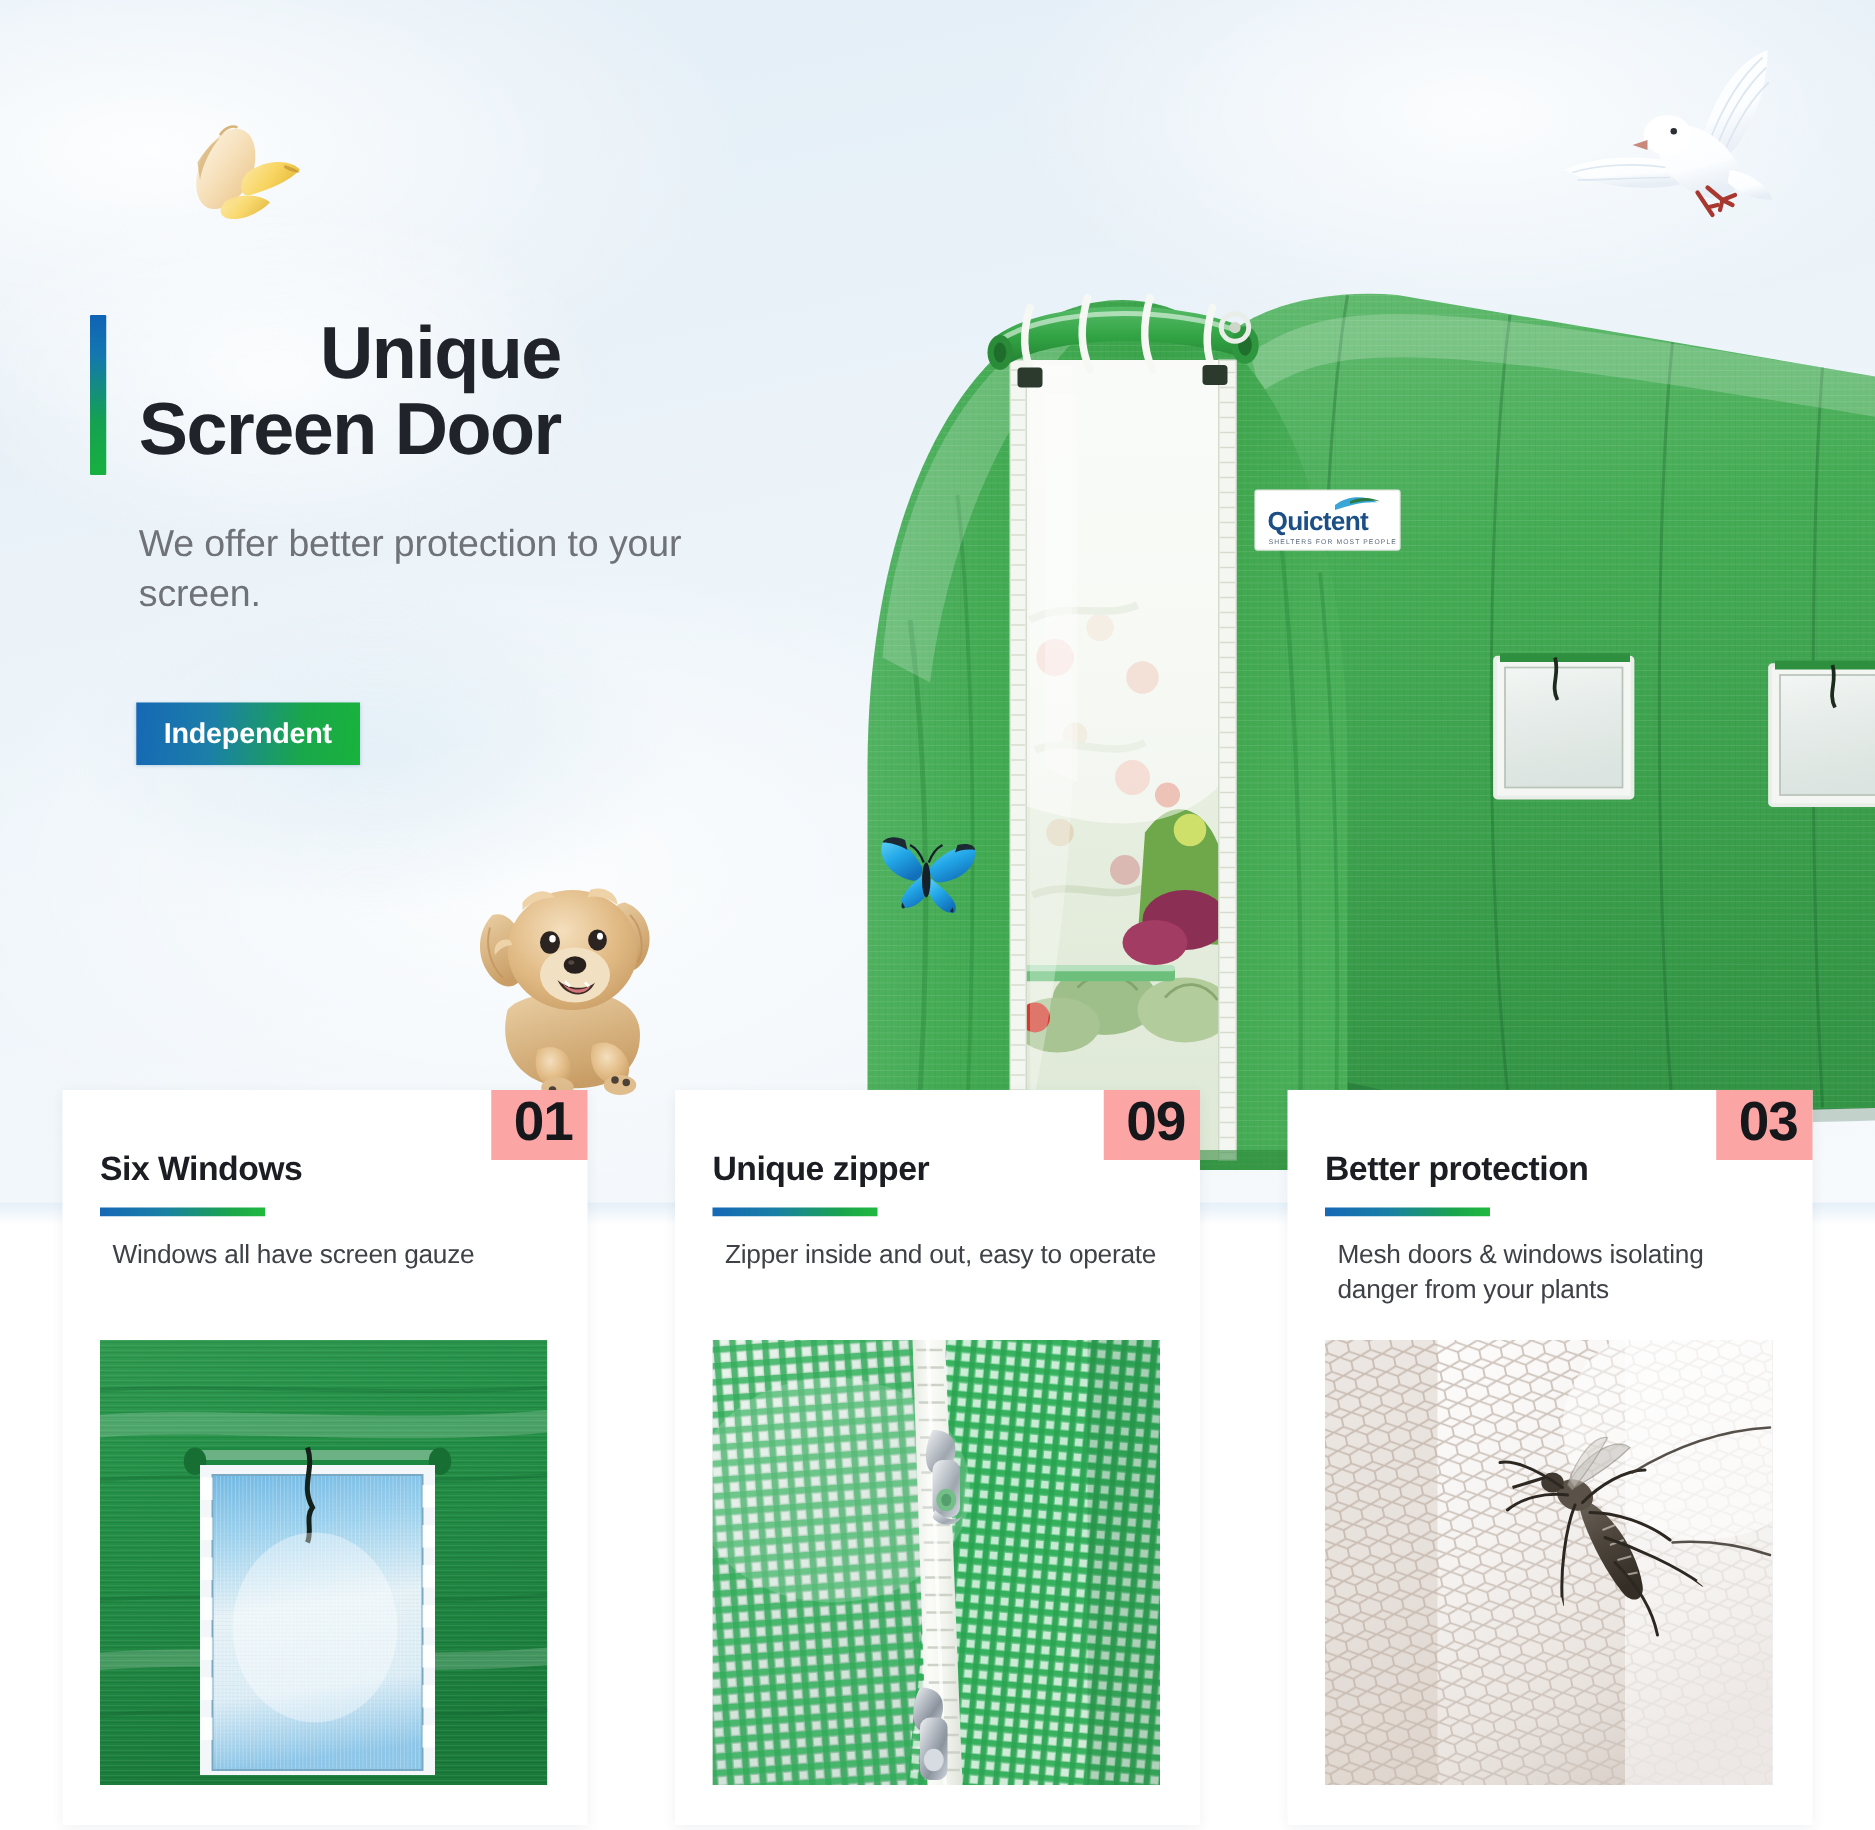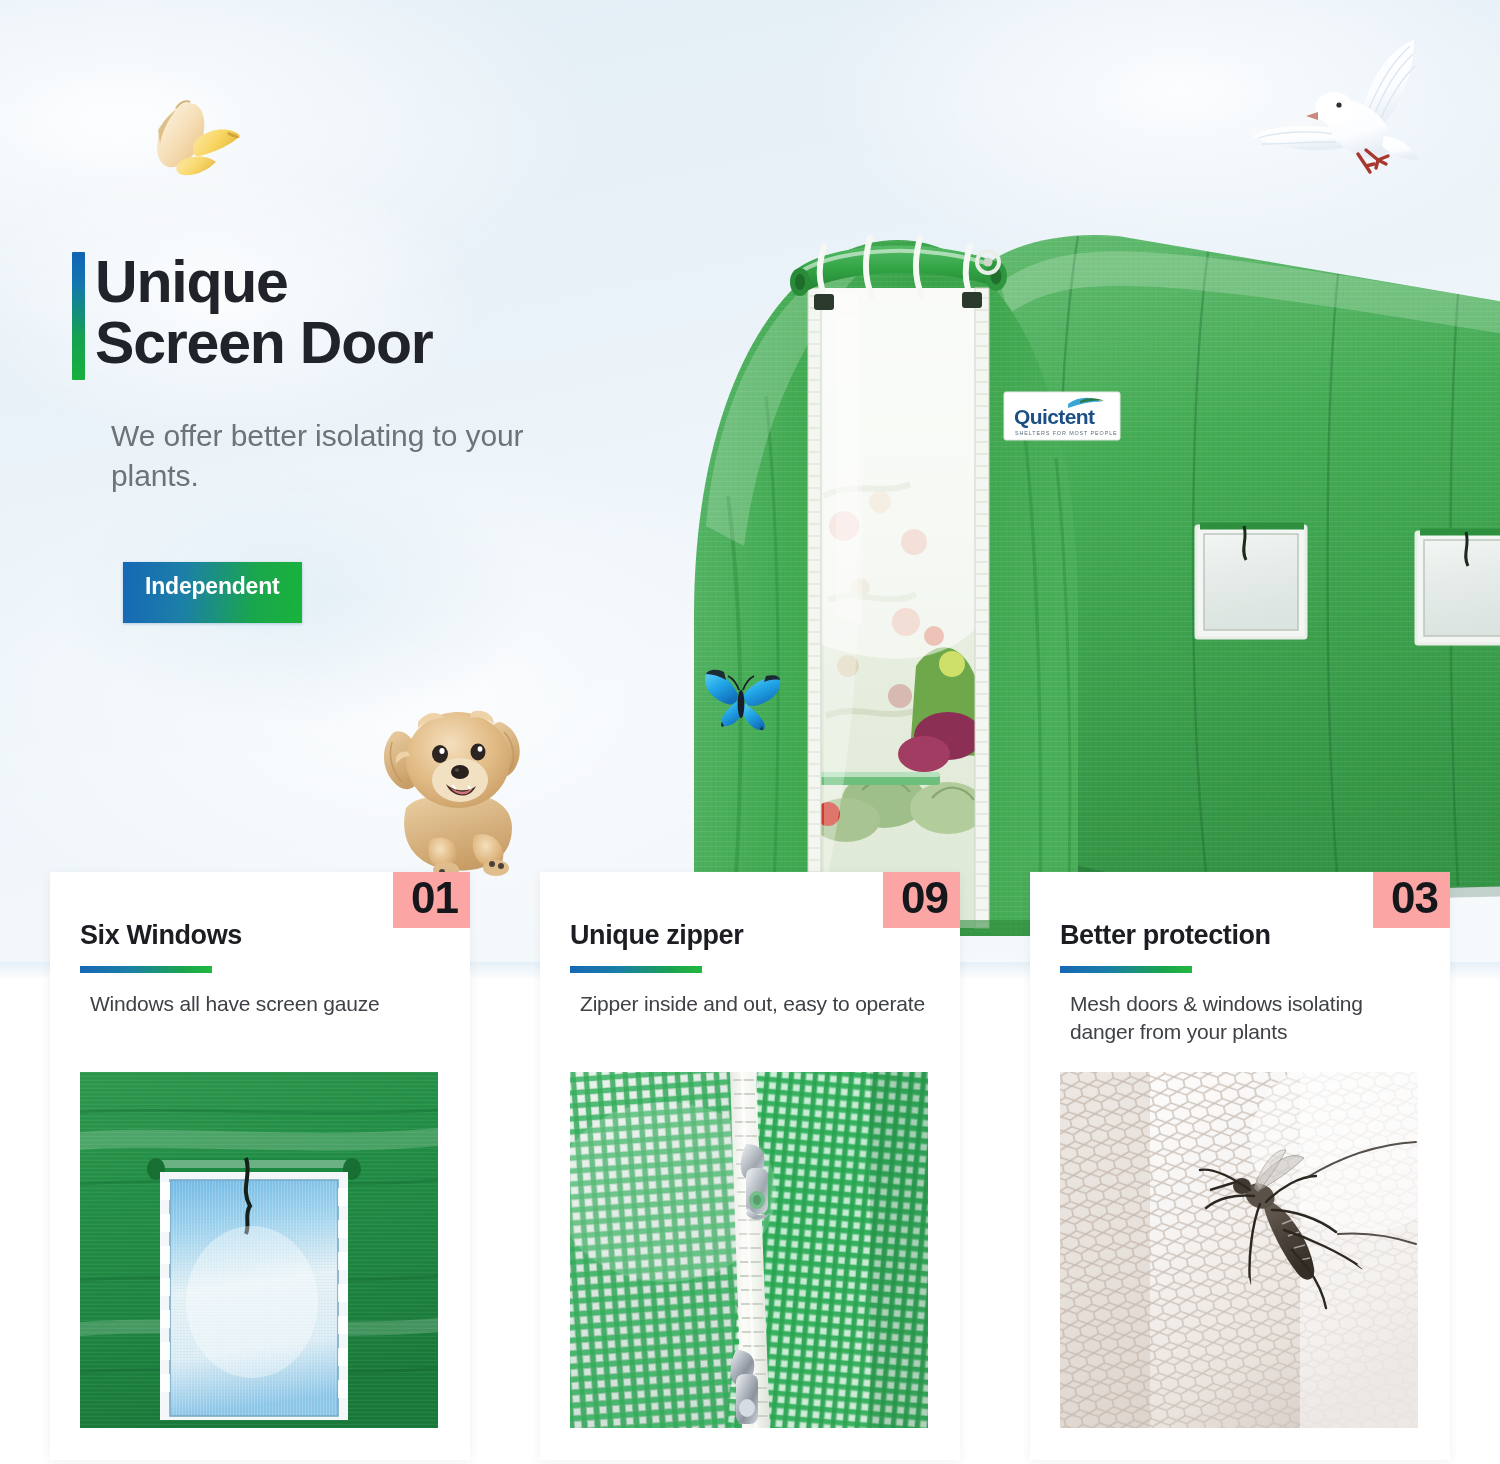--- a/index.html
+++ b/index.html
@@ -34,38 +34,38 @@
   .white-floor {
     position:absolute; left:0; top:962px; width:1500px; height:502px; background:#ffffff;
   }
   .floor-band {
     position:absolute; left:0; top:962px; width:1500px; height:18px;
     background:linear-gradient(180deg, rgba(226,238,247,.9) 0%, rgba(255,255,255,1) 100%);
   }
 
   
   .hero { position:absolute; left:72px; top:252px; width:620px; }
-  .headline-row { display:flex; align-items:stretch; gap:10px; }
+  .headline-row { display:flex; align-items:stretch; gap:26px;text-align:right; }
   .accent-bar {
     width:13px; min-height:128px; flex:0 0 13px; border-radius:1px;
     background:linear-gradient(180deg, #0f63b4 0%, #1478ae 26%, #15a152 66%, #17b03f 100%);
   }
   .headline {
     font-size:59px; font-weight:bold; line-height:1.04;
     letter-spacing:-1.2px; color:#20232a;
   }
   .headline .l2 { display:block; }
   .subhead {
     margin-top:36px; margin-left:39px;
     font-size:30px; line-height:1.33; color:#6f7277; font-weight:normal;
     letter-spacing:-.1px; max-width:470px;
   }
   .badge {
-    margin-top:66px; margin-left:51px;
-    display:inline-block; padding:11px 22px 23px 22px;
+    margin-top:66px; margin-left:37px;
+    display:inline-block; padding:11px 22px 12px 22px;
     background:linear-gradient(95deg, #1668b5 0%, #1c7fa8 34%, #1aa74b 74%, #18b33c 100%);
     color:#ffffff; font-size:23px; font-weight:bold; letter-spacing:-.2px;
     box-shadow:0 1px 3px rgba(22,90,150,.28);
   }
 
   
   .bfly-top { position:absolute; left:128px; top:86px; width:116px; height:104px; }
   
   .dove { position:absolute; left:1238px; top:32px; width:182px; height:148px; }
   
@@ -321,21 +321,21 @@
   </div>
 
   <div class="hero">
     <div class="headline-row">
       <div class="accent-bar"></div>
       <div class="headline">
         <span>Unique</span>
         <span class="l2">Screen Door</span>
       </div>
     </div>
-    <div class="subhead">We offer better isolating to your plants.</div>
+    <div class="subhead">We offer better protection to your screen.</div>
     <div class="badge">Independent</div>
   </div>
 
   <div class="bfly-top">
     <svg width="116" height="104" viewBox="0 0 116 104">
       <defs>
         <linearGradient id="bwA" x1="0" y1="0" x2="1" y2="1">
           <stop offset="0%" stop-color="#fdf6e8"></stop>
           <stop offset="48%" stop-color="#f6e0ba"></stop>
           <stop offset="100%" stop-color="#e9c083"></stop>

